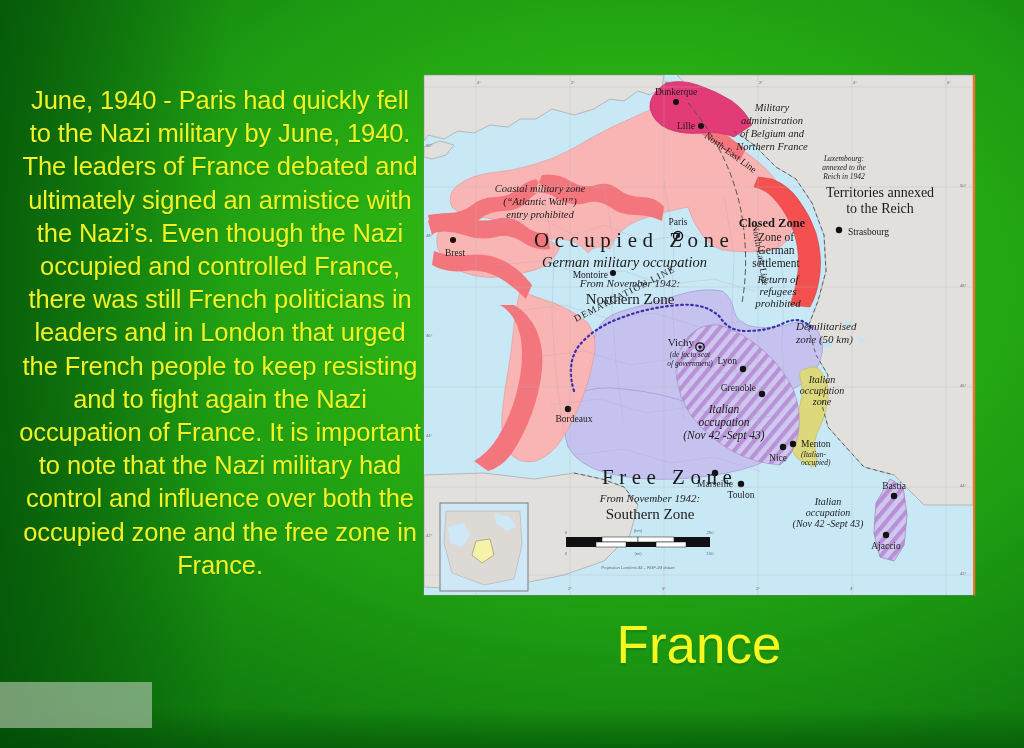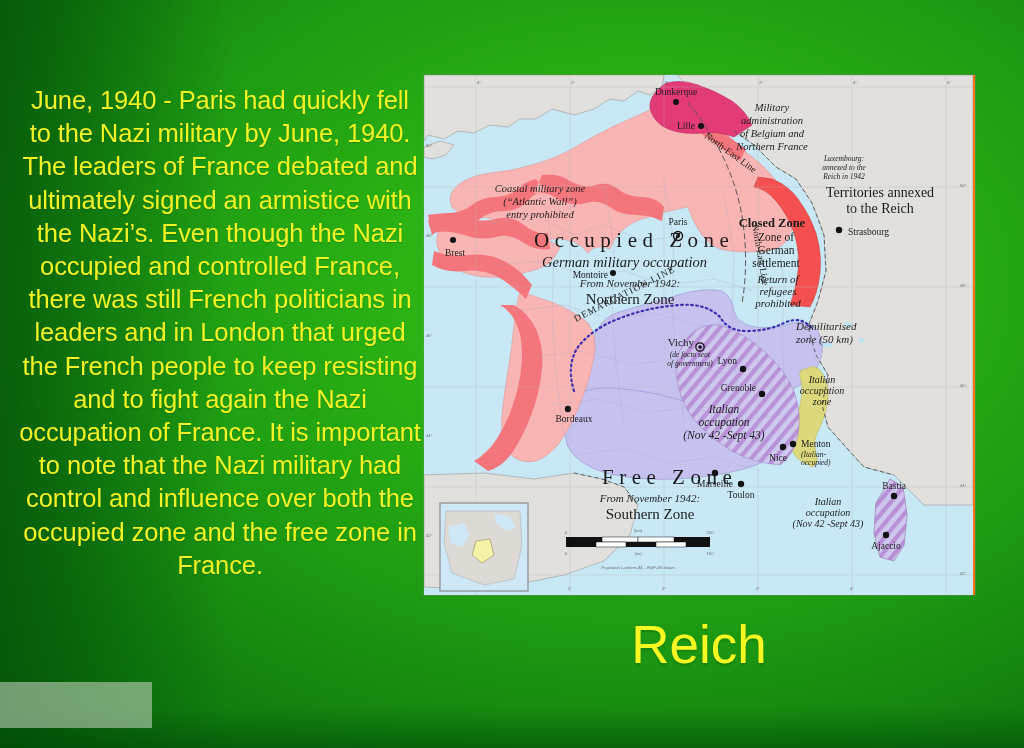--- a/index.html
+++ b/index.html
@@ -71,21 +71,21 @@
 </style>
 </head>
 <body>
 
 <div id="slide-bg"></div>
 
 <div id="grey-box"></div>
 
 <div id="body-text">June, 1940 - Paris had quickly fell to the Nazi military by June, 1940. The leaders of France debated and ultimately signed an armistice with the Nazi’s. Even though the Nazi occupied and controlled France, there was still French politicians in leaders and in London that urged the French people to keep resisting and to fight again the Nazi occupation of France. It is important to note that the Nazi military had control and influence over both the occupied zone and the free zone in France.</div>
 
-<div id="slide-title">Reich</div>
+<div id="slide-title">France</div>
 
 <div id="map-frame">
 <svg viewBox="0 0 549 520" xmlns="http://www.w3.org/2000/svg">
   <defs>
     <pattern id="hatchItal" width="9" height="9" patternTransform="rotate(40)" patternUnits="userSpaceOnUse">
       <rect width="9" height="9" fill="#cfc8ee"></rect>
       <rect width="4.2" height="9" fill="#b98fd8"></rect>
     </pattern>
     <clipPath id="mapclip">
           <rect x="0" y="0" width="549" height="520"></rect>

